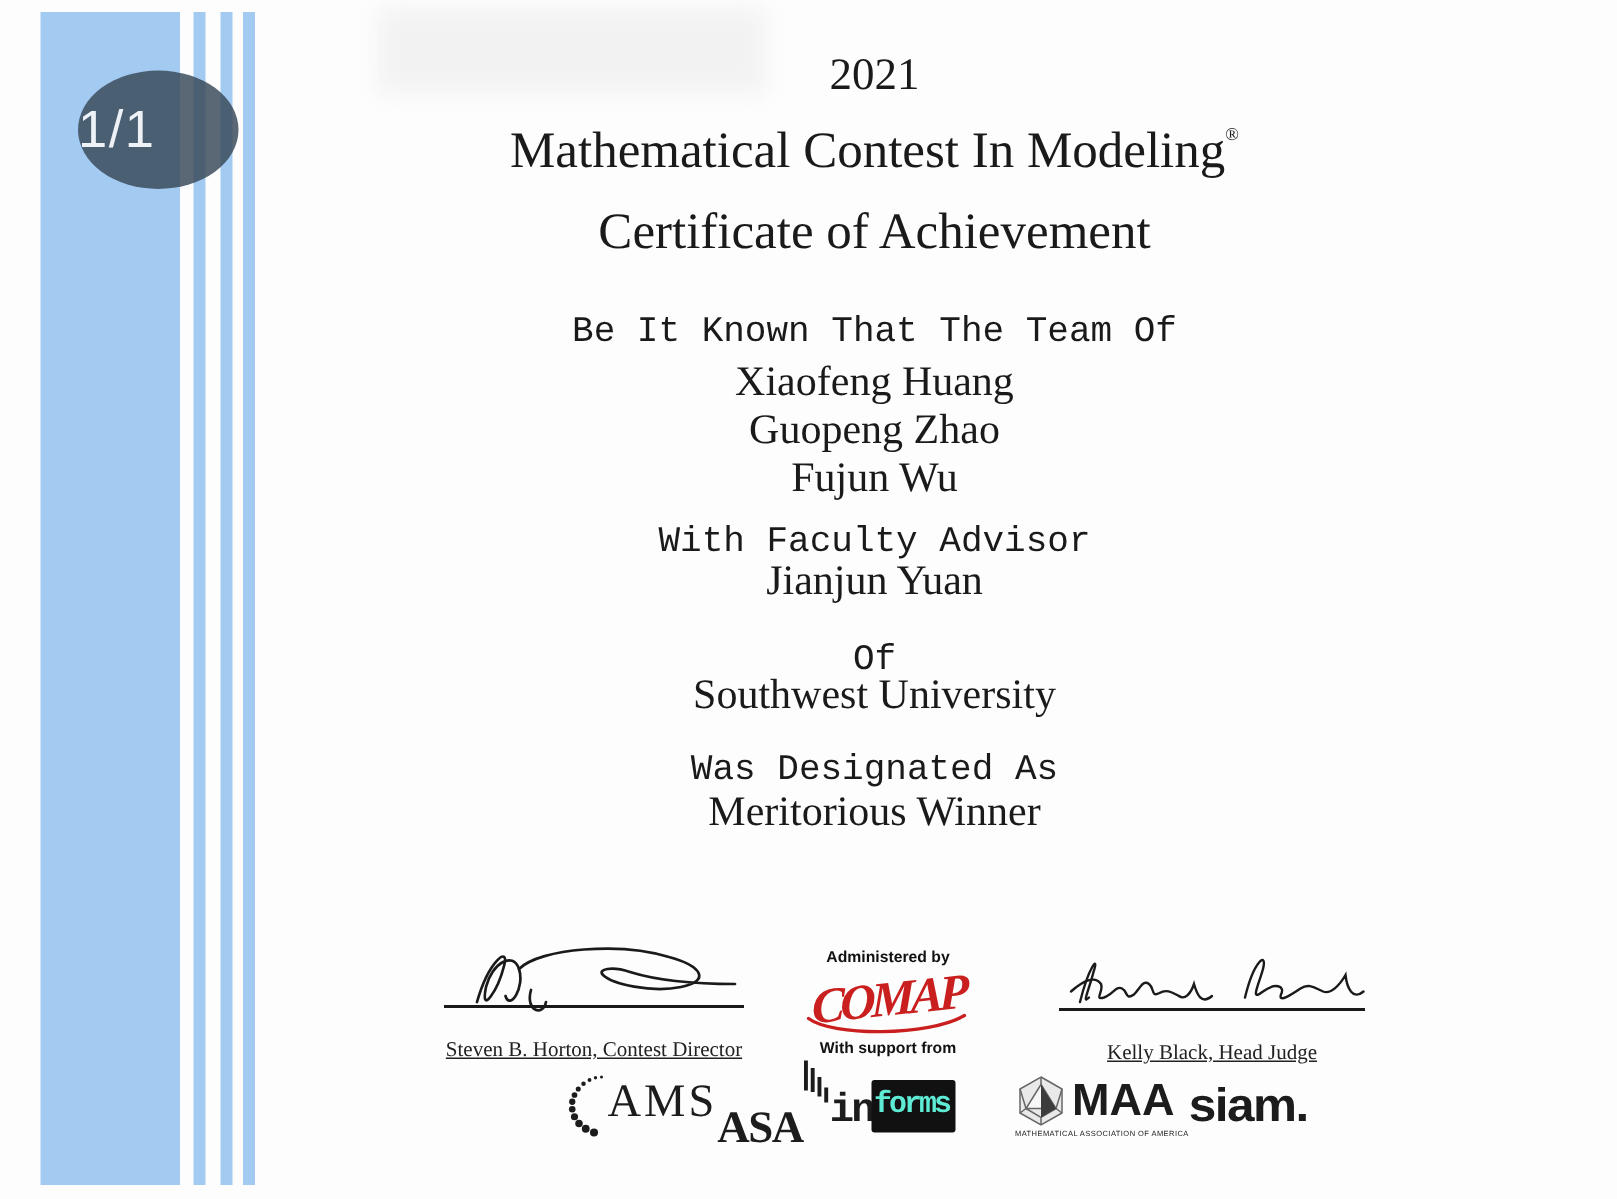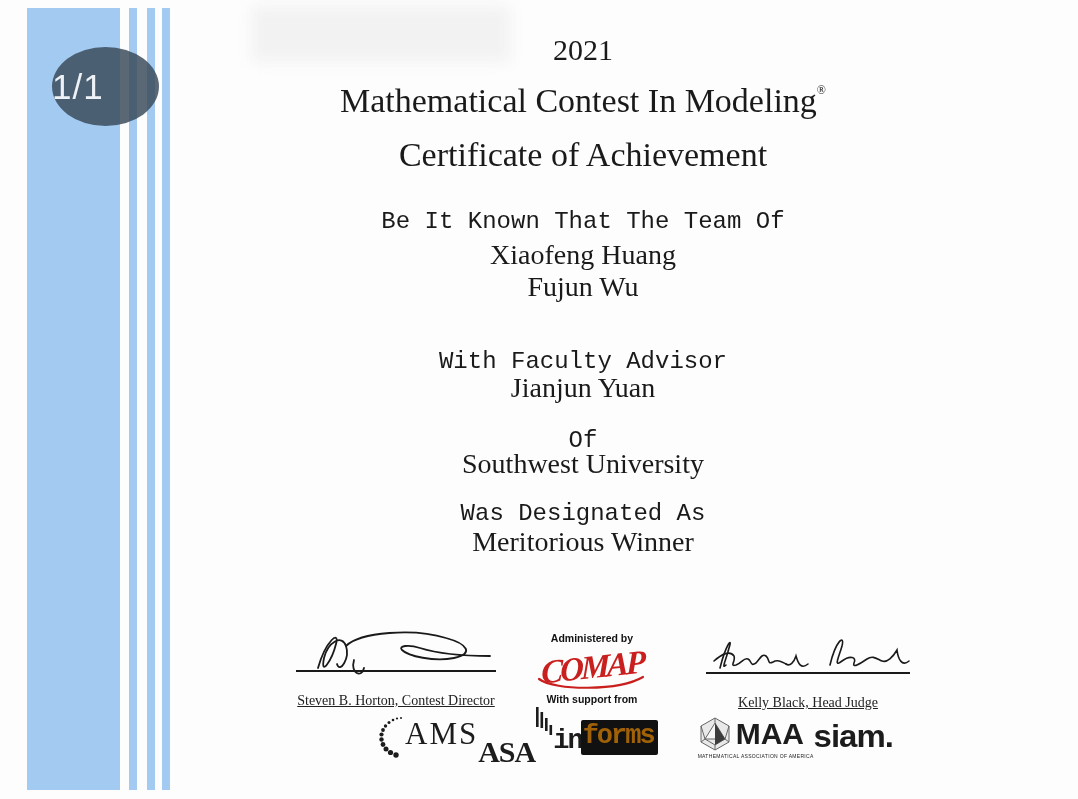--- a/index.html
+++ b/index.html
@@ -67,21 +67,21 @@
   }
   .comap-swoosh{position:absolute;left:2px;top:30px;}
   
   .logos{position:absolute;left:377px;top:711px;width:452px;height:52px;
     display:flex;align-items:center;justify-content:space-between;color:#1c1c1c;}
   .logo-item{display:flex;align-items:flex-start;}
   .ams-text{font-size:31px;letter-spacing:2px;margin-left:2px;}
   .asa-text{font-size:30px;font-weight:700;letter-spacing:-1px;margin-top:30px;}
   .informs{font-family:Liberation Mono, monospace;font-weight:700;align-items:flex-end;}
   .informs .pre{font-size:27px;letter-spacing:-2px;line-height:27px;}
-  .informs .box{background:#111;color:#a16207;font-size:27px;line-height:27px;
+  .informs .box{background:#111;color:#5eead4;font-size:20px;line-height:27px;
     letter-spacing:-2px;padding:3px 4px 5px 2px;border-radius:2px;margin-left:-1px;}
   .maa{flex-direction:column;align-items:flex-start;padding-left:40px;}
   .maa-top{display:flex;align-items:center;}
   .maa-text{font-family:"Liberation Sans",sans-serif;font-weight:700;font-size:30px;
     letter-spacing:0px;margin-left:4px;}
   .maa-caption{font-family:"Liberation Sans",sans-serif;font-size:5px;
     letter-spacing:0.3px;color:#222;margin-top:1px;white-space:nowrap;}
   .siam-text{font-family:"Liberation Sans",sans-serif;font-weight:900;font-size:33px;
     letter-spacing:-1px;transform:scaleY(0.95);}
   svg{overflow:visible;}
@@ -101,20 +101,21 @@
 </div>
 
 <div class="content">
   <div class="cline year">2021</div>
   <div class="cline title"><span>Mathematical Contest In Modeling</span><sup>®</sup></div>
   <div class="cline subtitle">Certificate of Achievement</div>
 
   <div class="cline small team-intro">Be It Known That The Team Of</div>
   <div class="cline members">
     <div>Xiaofeng Huang</div>
+    <div>Guopeng Zhao</div>
     <div>Fujun Wu</div>
   </div>
 
   <div class="cline small advisor-intro">With Faculty Advisor</div>
   <div class="cline advisor">Jianjun Yuan</div>
 
   <div class="cline small of">Of</div>
   <div class="cline institution">Southwest University</div>
 
   <div class="cline small designation-intro">Was Designated As</div>

